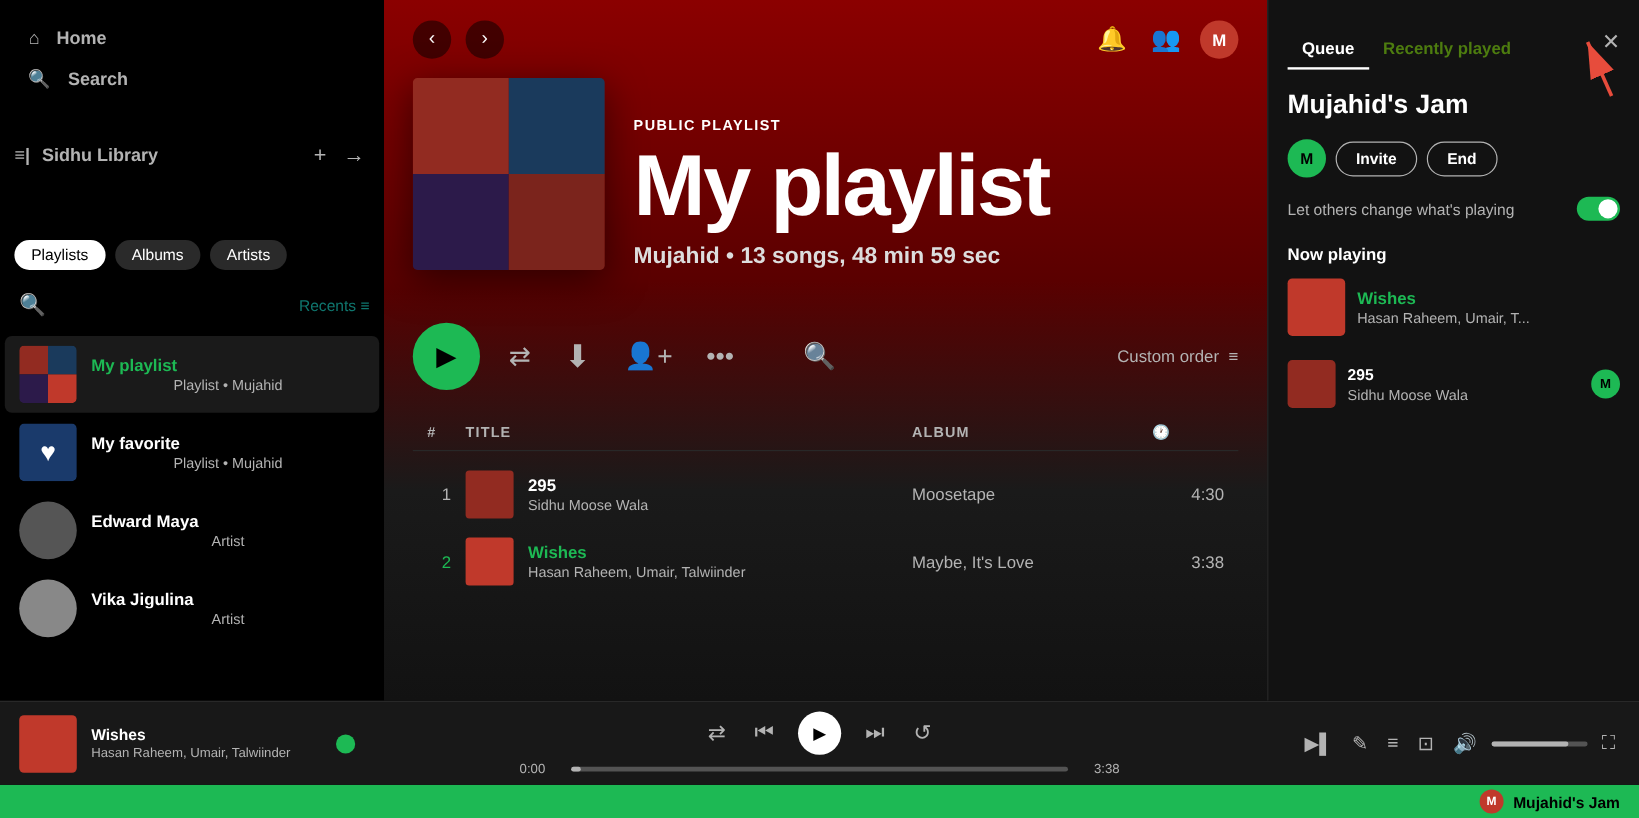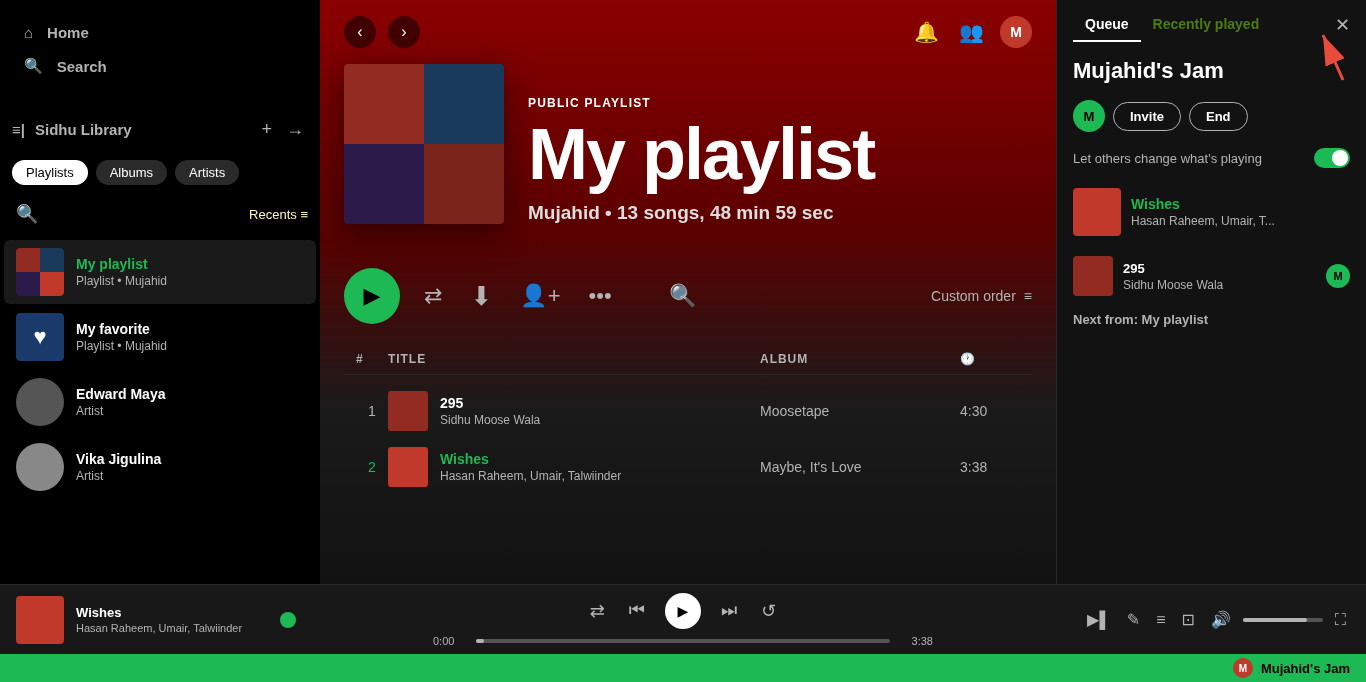--- a/index.html
+++ b/index.html
@@ -83,31 +83,32 @@
     }
     .filter-btn {
       background: #2a2a2a;
       border: none;
       color: #fff;
       border-radius: 20px;
       padding: 5px 14px;
       font-size: 13px;
       cursor: pointer;
       font-weight: 500;
+      margin-top: 40px;
     }
     .filter-btn.active { background: #fff; color: #000; }
 
     .search-recents-row {
       display: flex;
       align-items: center;
       justify-content: space-between;
       padding: 6px 12px;
     }
     .recents-text {
-      color: #fef9c3;
+      color: #0f766e;
       font-size: 13px;
     }
 
     .library-list {
       flex: 1;
       overflow-y: auto;
       padding: 4px 0;
     }
     .library-list::-webkit-scrollbar { width: 4px; }
     .library-list::-webkit-scrollbar-thumb { background: #555; }
@@ -141,20 +142,21 @@
       text-overflow: ellipsis;
     }
     .lib-item-name.active-text { color: #1db954; }
     .lib-item-sub {
       font-size: 12px;
       color: #b3b3b3;
       white-space: nowrap;
       overflow: hidden;
       text-overflow: ellipsis;
       margin-top: 2px;
+      text-align: center;
     }
 
     
     .thumb-grid {
       display: grid;
       grid-template-columns: 1fr 1fr;
       grid-template-rows: 1fr 1fr;
       width: 48px;
       height: 48px;
       border-radius: 4px;
@@ -346,36 +348,36 @@
       width: 40px;
       height: 40px;
       border-radius: 3px;
       overflow: hidden;
       flex-shrink: 0;
     }
     .track-name { font-size: 14px; font-weight: 600; }
     .track-name.playing { color: #1db954; }
     .track-artist { font-size: 12px; color: #b3b3b3; margin-top: 2px; }
     .track-album { font-size: 14px; color: #b3b3b3; }
-    .track-duration { font-size: 14px; color: #b3b3b3; text-align: left; }
+    .track-duration { font-size: 14px; color: #b3b3b3; text-align: right; }
 
     
     .right-panel {
       width: 310px;
       background: #121212;
       display: flex;
       flex-direction: column;
       border-left: 1px solid #282828;
       flex-shrink: 0;
     }
 
     .panel-header {
       display: flex;
-      align-items: center;
-      padding: 8px 16px 0;
+      align-items: flex-start;
+      padding: 24px 16px 0;
       gap: 0;
     }
     .panel-tab {
       background: none;
       border: none;
       color: #4d7c0f;
       font-size: 14px;
       font-weight: 700;
       cursor: pointer;
       padding: 8px 12px;
@@ -906,40 +908,40 @@
           </marker>
         </defs>
         <line x1="65" y1="70" x2="45" y2="25" stroke="#e74c3c" stroke-width="3" marker-end="url(#arrowhead)"></line>
       </svg>
 
       <div class="jam-info-row">
         <span class="jam-info-text">Let others change what's playing</span>
         <div class="toggle-switch"></div>
       </div>
 
+      <div class="section-title">Now playing</div>
 
       <div class="now-playing-item">
         <div class="np-thumb" style="background:#c0392b;"></div>
         <div class="np-info">
           <div class="np-title">Wishes</div>
           <div class="np-artist">Hasan Raheem, Umair, T...</div>
         </div>
       </div>
 
 
       <div class="queue-item">
         <div class="queue-thumb c-red2"></div>
         <div class="queue-info">
           <div class="queue-title">295</div>
           <div class="queue-artist">Sidhu Moose Wala</div>
         </div>
         <div class="queue-user">M</div>
       </div>
 
-      <div class="next-from-title">Next from: My playlist</div>
     </div>
   </div>
 </div>
 
 <div class="bottom-bar">
   <div class="now-playing-bottom">
     <div class="bottom-thumb" style="background:#c0392b;"></div>
     <div class="bottom-info">
       <div class="bottom-title">Wishes</div>
       <div class="bottom-artist">Hasan Raheem, Umair, Talwiinder</div>

